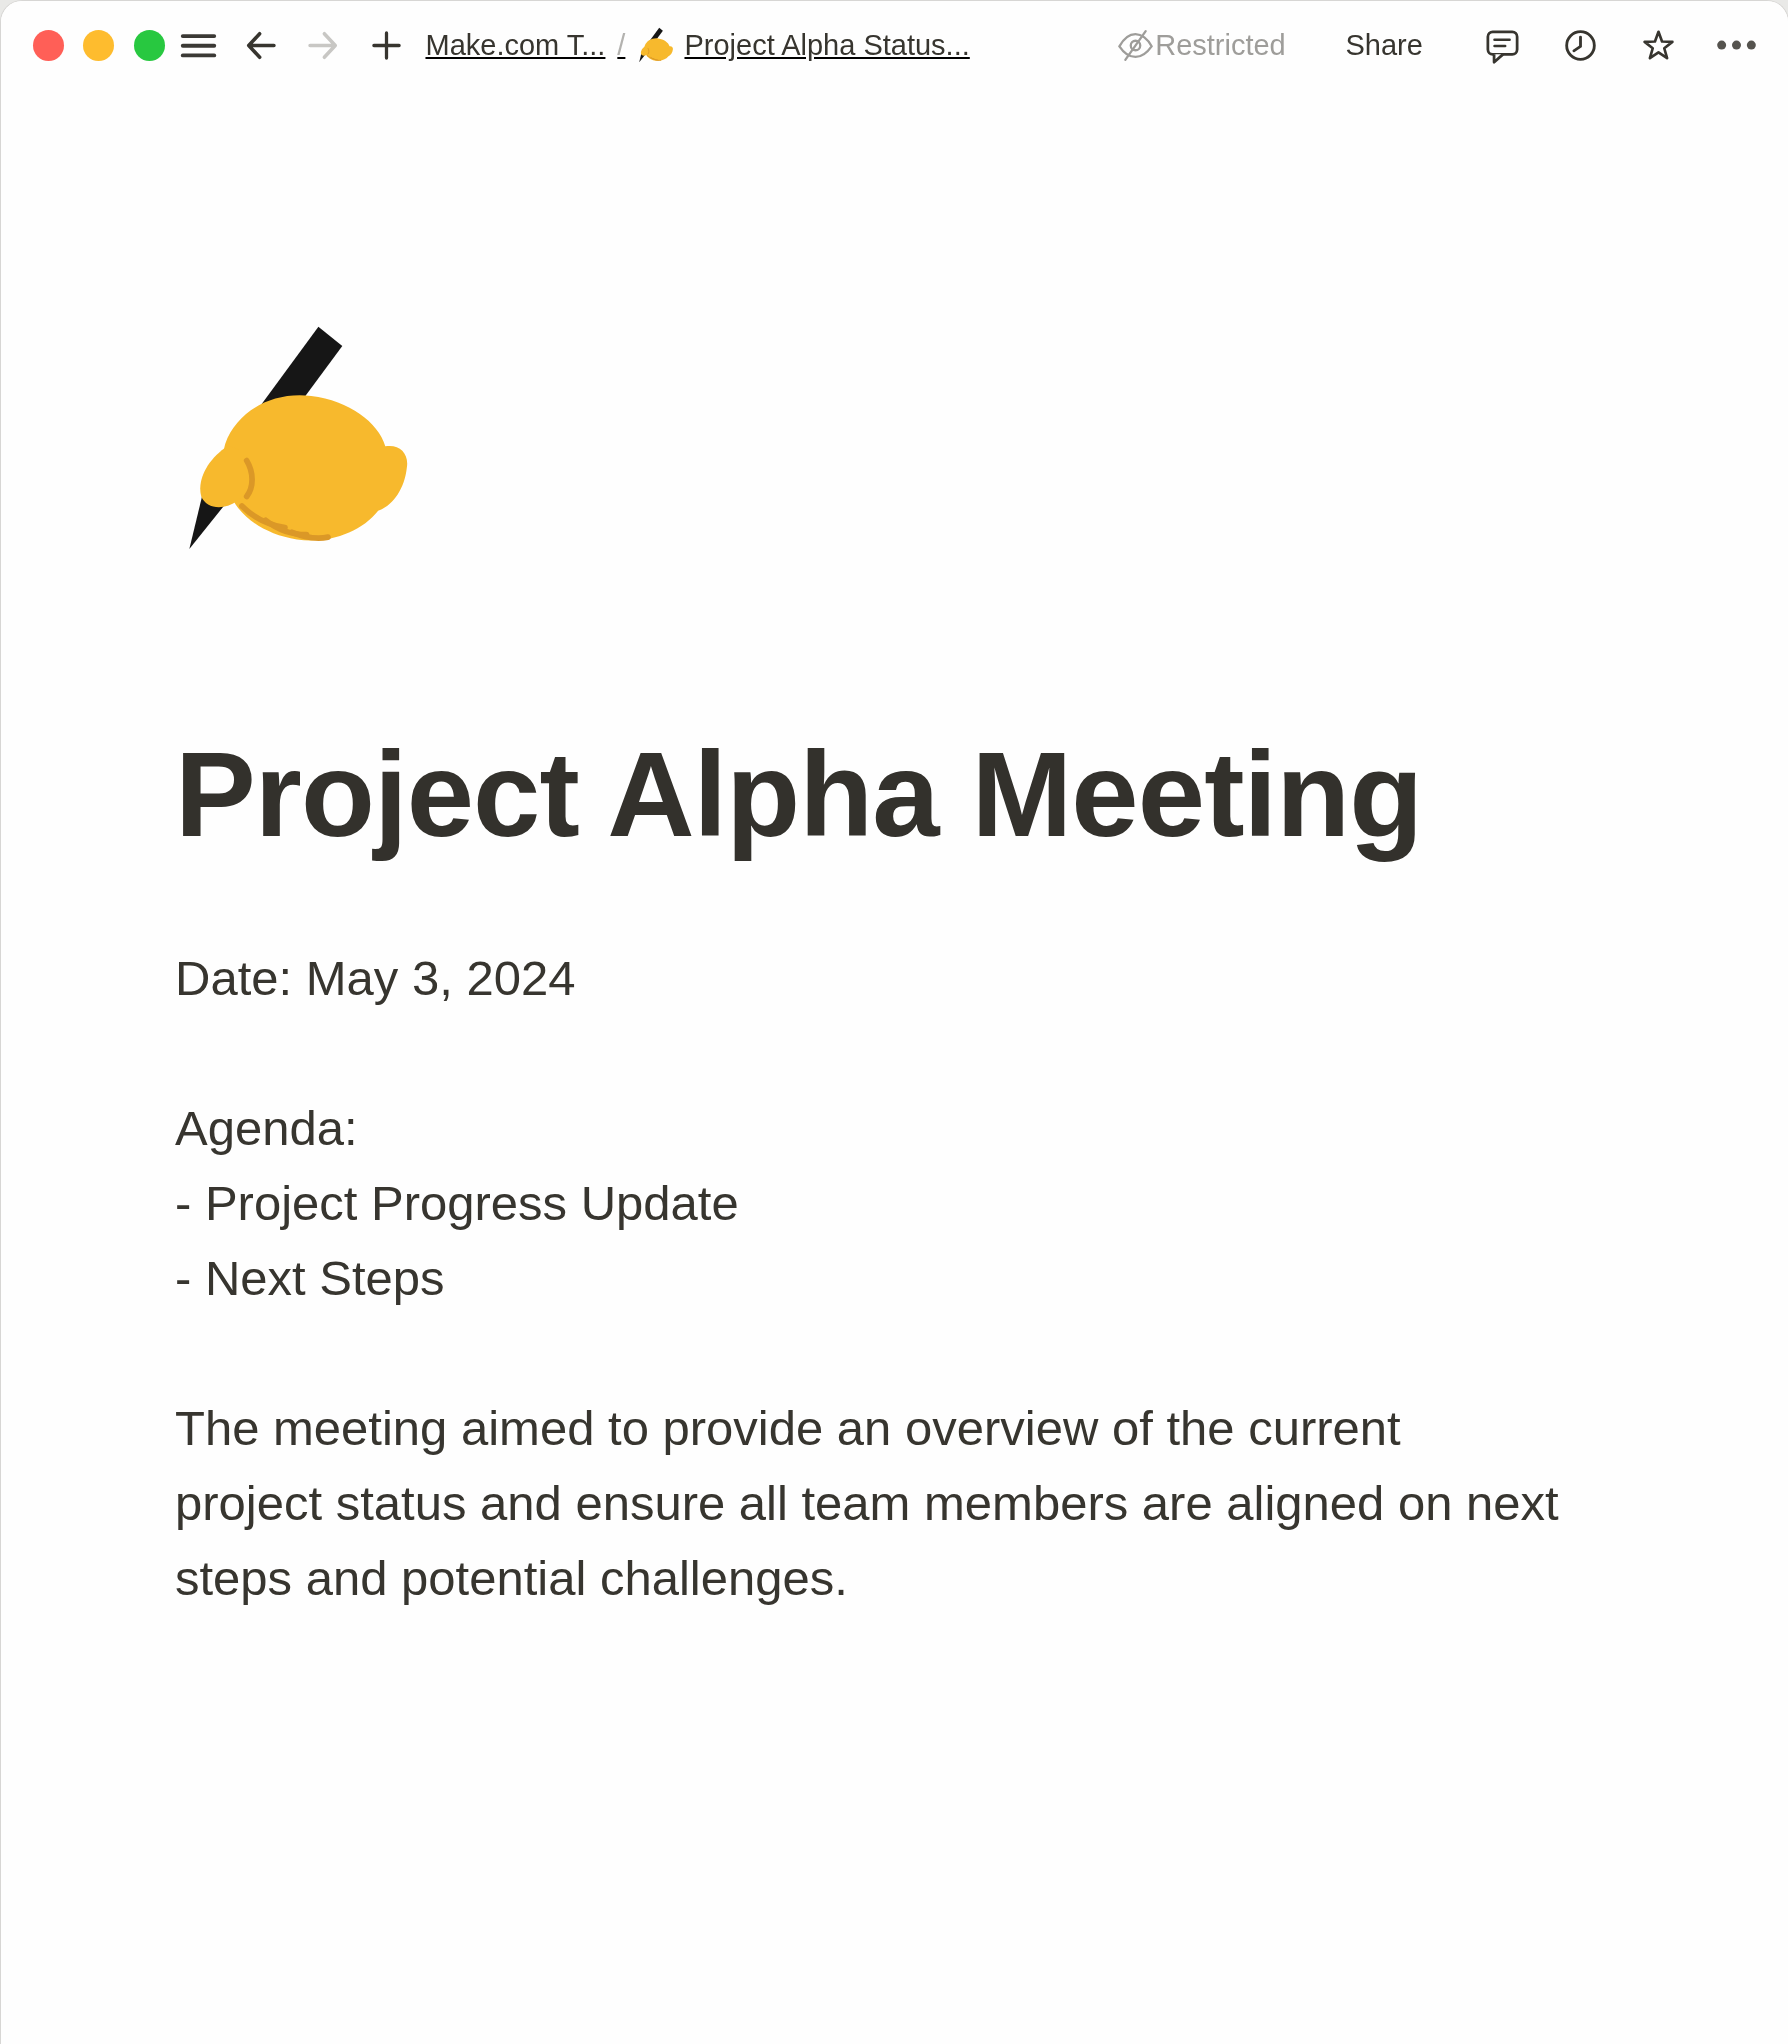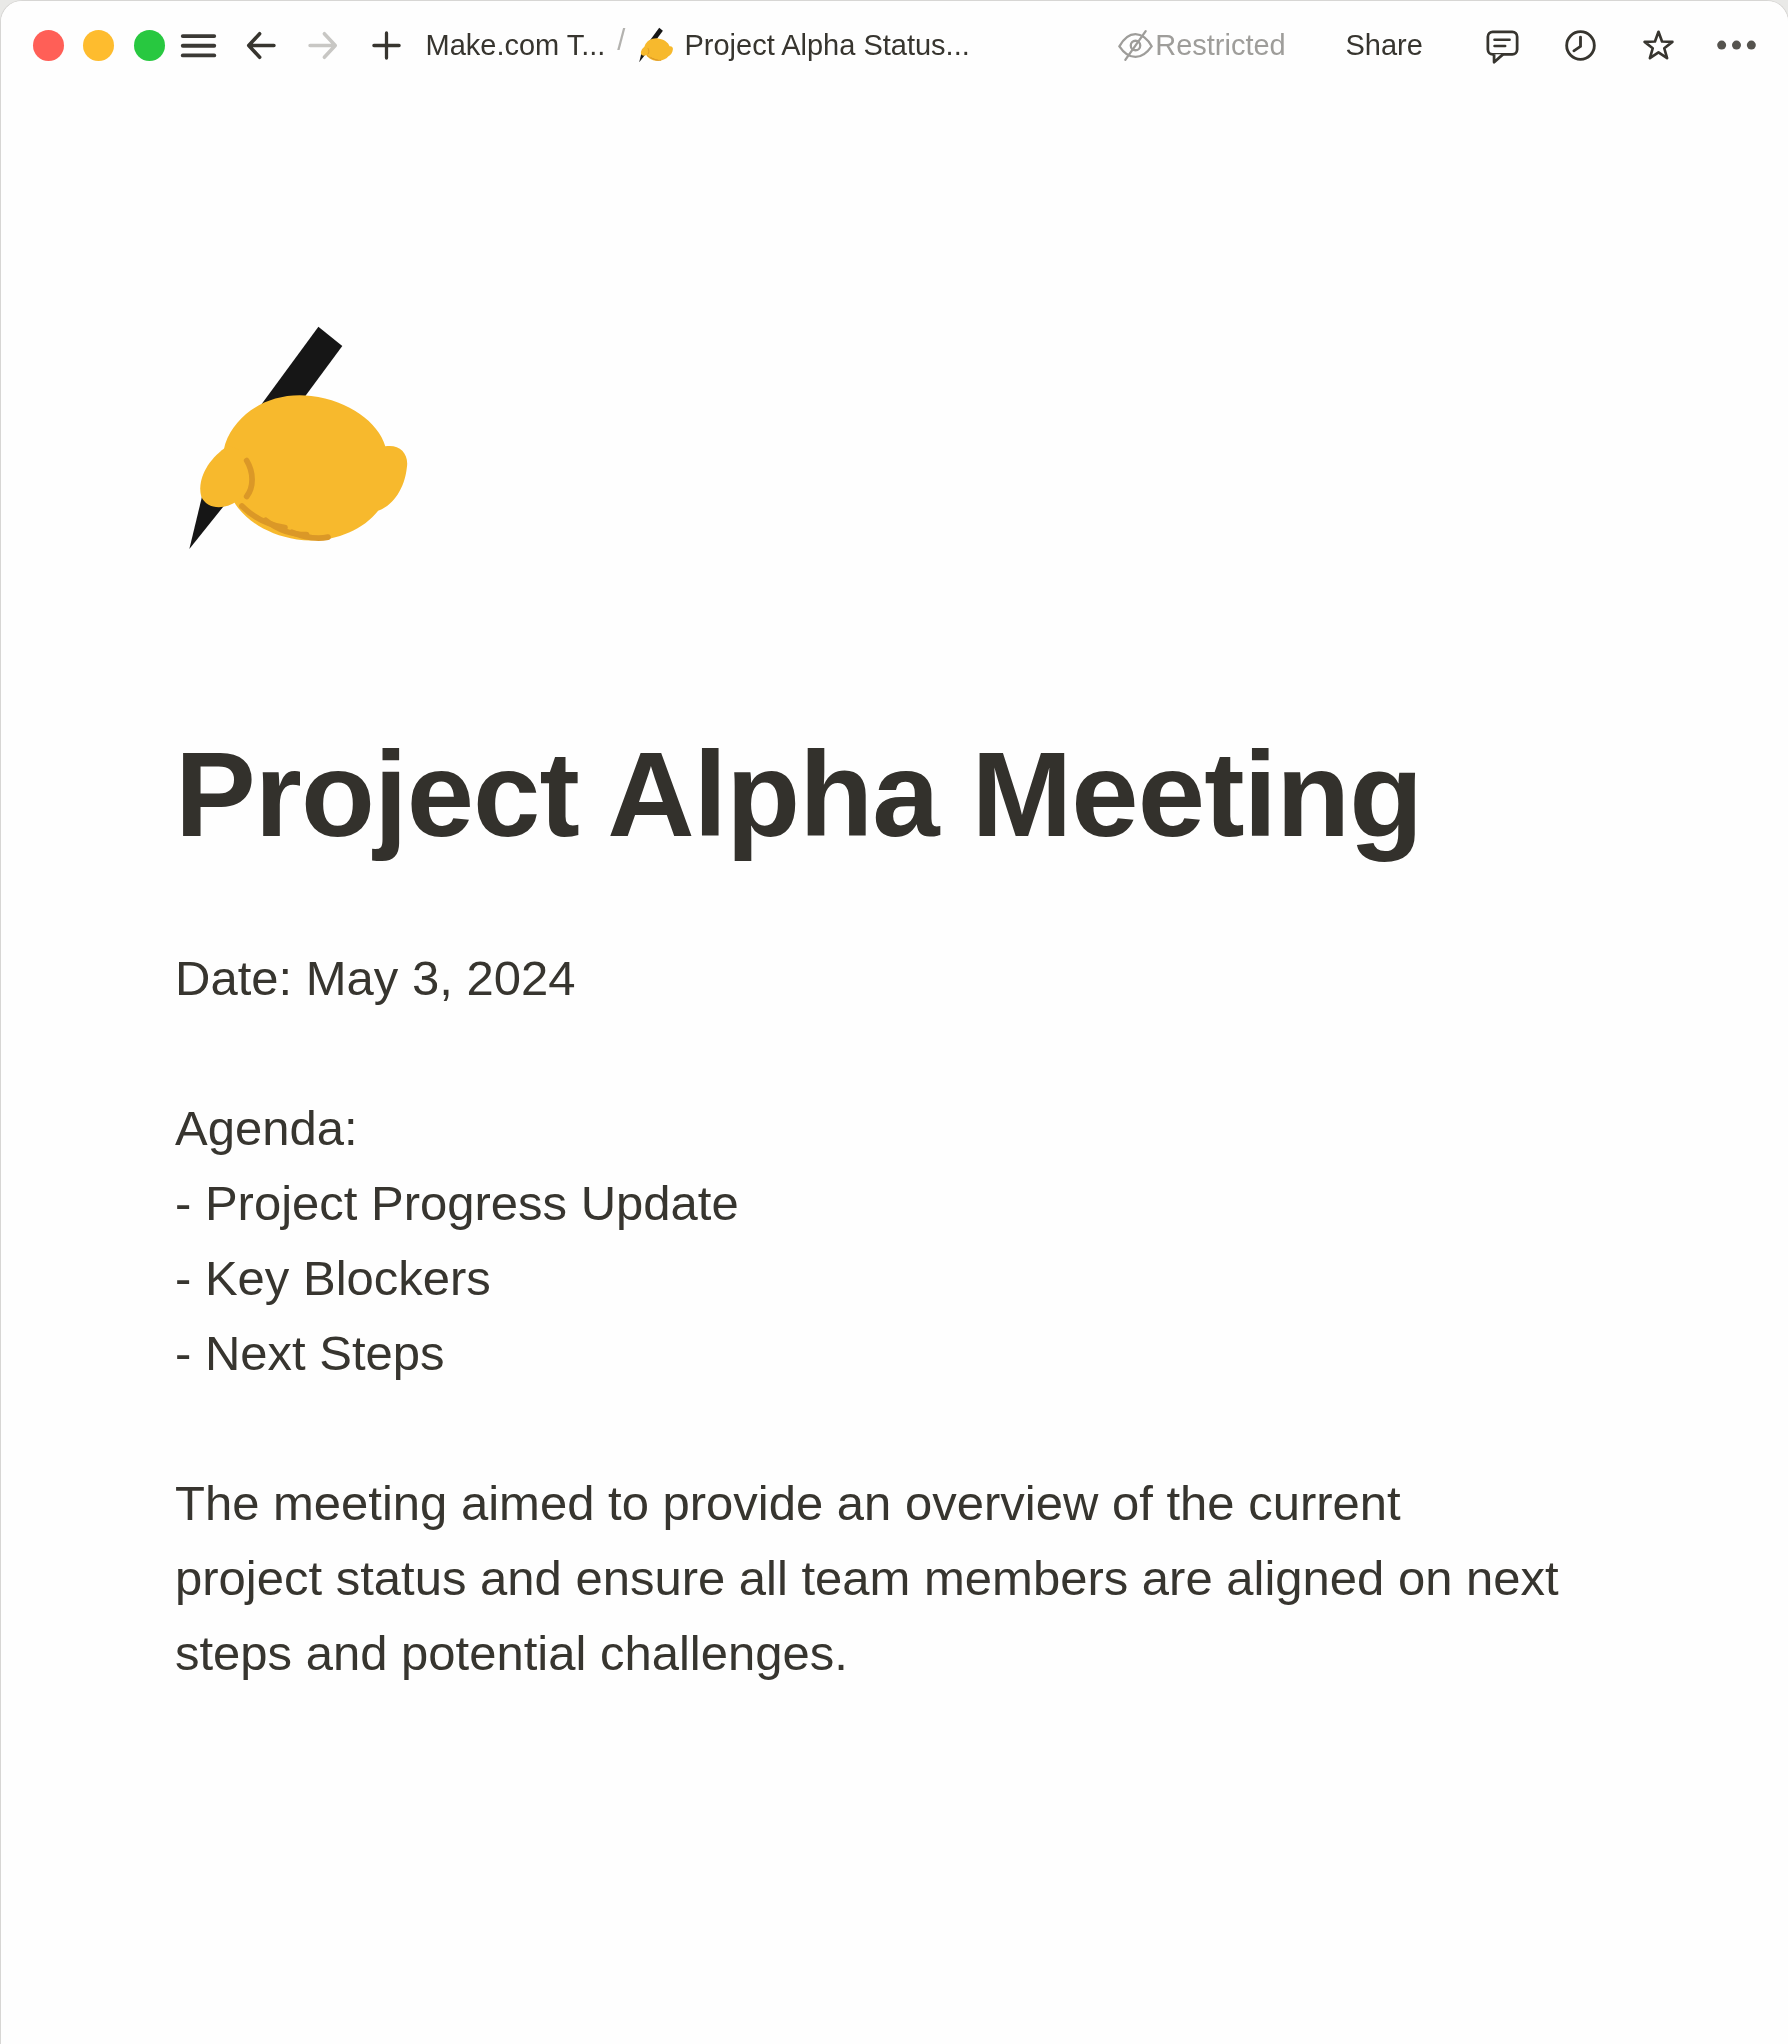--- a/index.html
+++ b/index.html
@@ -26,21 +26,21 @@
   .tl.yellow { background:#FEBC2E; }
   .tl.green  { background:#28C840; }
 
   .tbtn {
     width:41px; height:41px; border:0; background:transparent; padding:0;
     display:flex; align-items:center; justify-content:center;
     border-radius:6.8px; cursor:pointer; flex:none;
   }
   .tbtn svg { display:block; }
 
-  .crumbs { display:flex; margin-left:12px; min-width:0; }
+  .crumbs { display:flex; align-items:center; margin-left:12px; min-width:0;text-decoration:underline; }
   .crumb {
     border:0; background:transparent; padding:3.4px 6.8px; border-radius:6.8px;
     font-size:29px; color:#37352f; cursor:pointer; white-space:nowrap;
     display:flex; align-items:center; gap:10.2px;
     font-family:"Liberation Sans","DejaVu Sans",sans-serif;
   }
   .crumb-sep { font-size:29px; color:#b3b2af; margin:0 5.1px; }
   .mini-emoji { width:37px; height:37px; flex:none; }
 
   .tb-right { margin-left:auto; display:flex; align-items:center; }
@@ -196,21 +196,20 @@
       <svg viewBox="0 0 100 100">
         <use href="#writing-hand"></use>
       </svg>
     </div>
 
     <h1 class="page-title">Project Alpha Meeting</h1>
 
     <p class="line gap">Date: May 3, 2024</p>
     <p class="line gap">Agenda:</p>
     <p class="line">- Project Progress Update</p>
-    <p class="line">- Key Blockers</p>
     <p class="line">- Next Steps</p>
 
     <div class="para">
       <p class="line">The meeting aimed to provide an overview of the current</p>
       <p class="line">project status and ensure all team members are aligned on next</p>
       <p class="line">steps and potential challenges.</p>
     </div>
 
   </main>
 </div>

